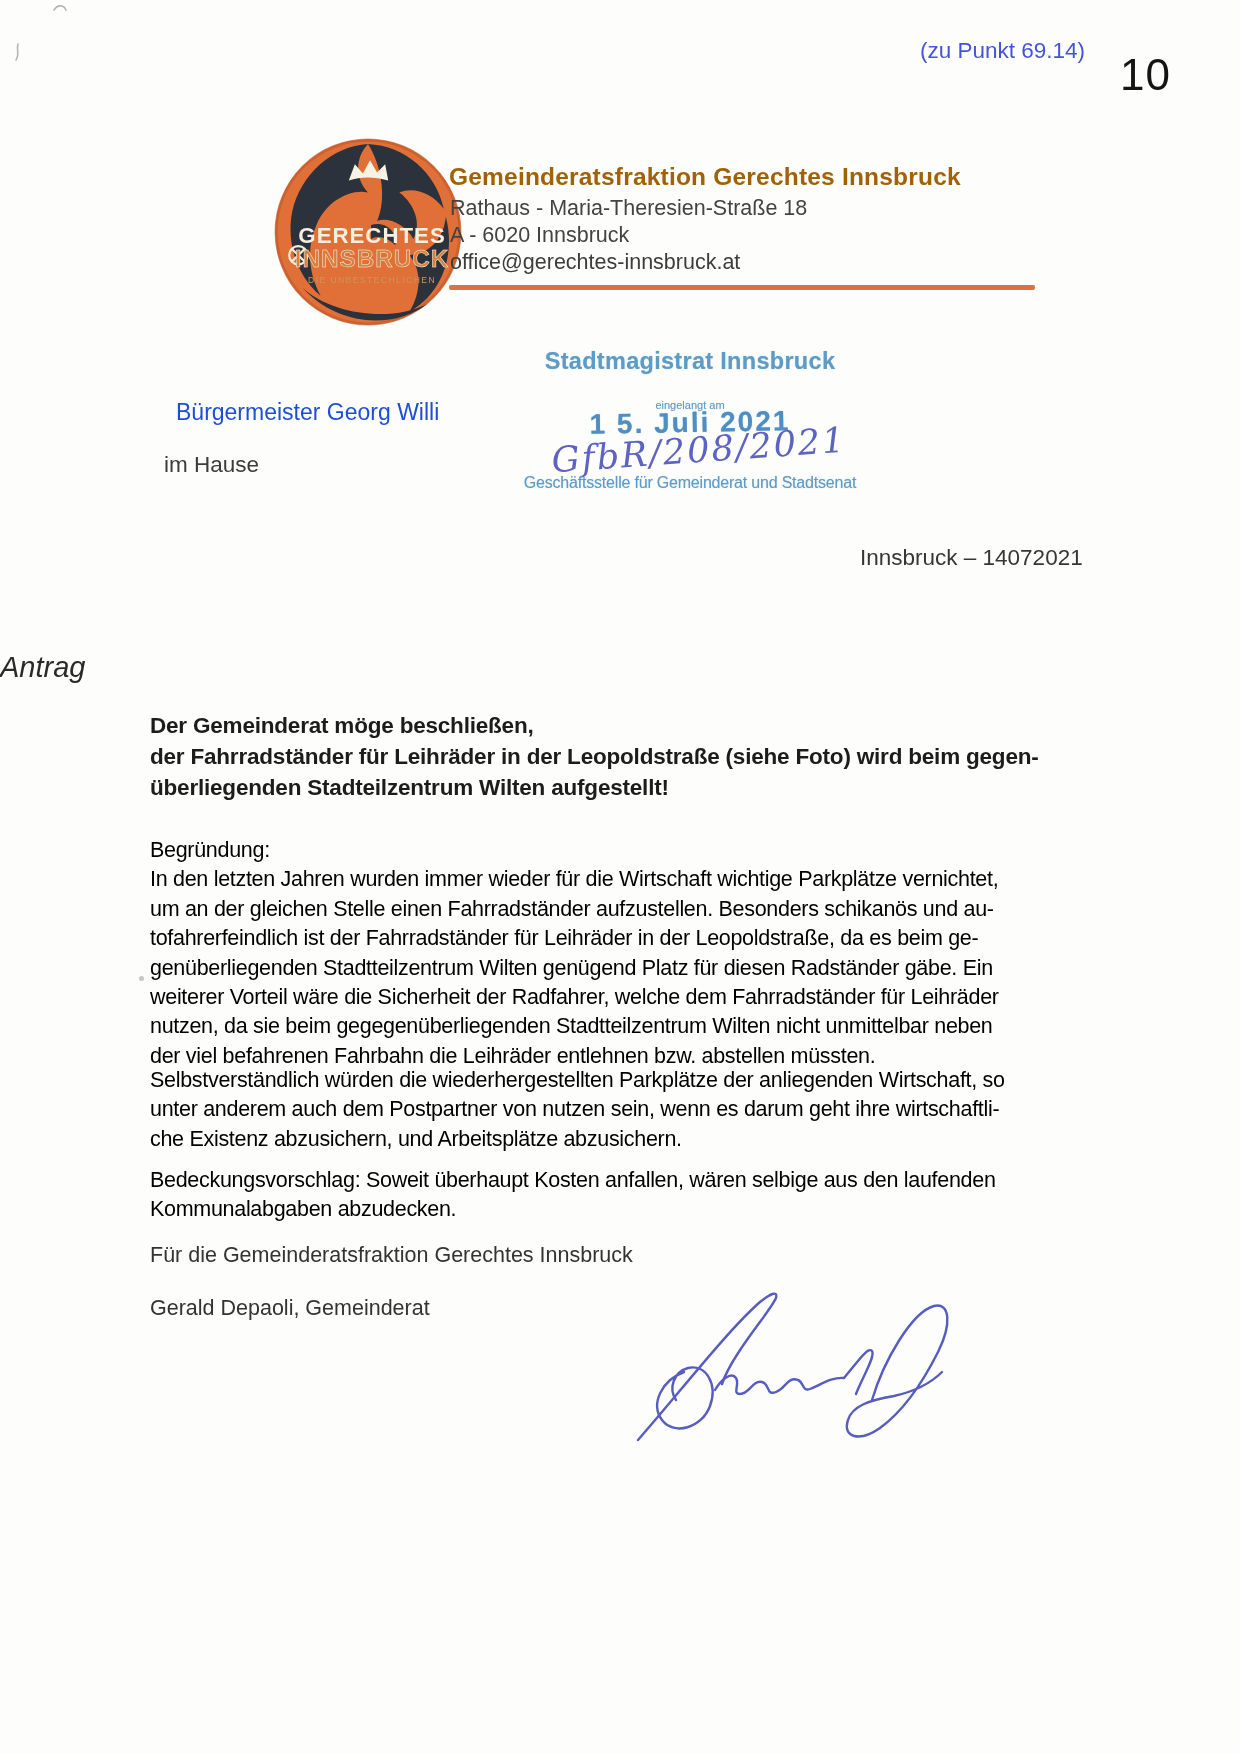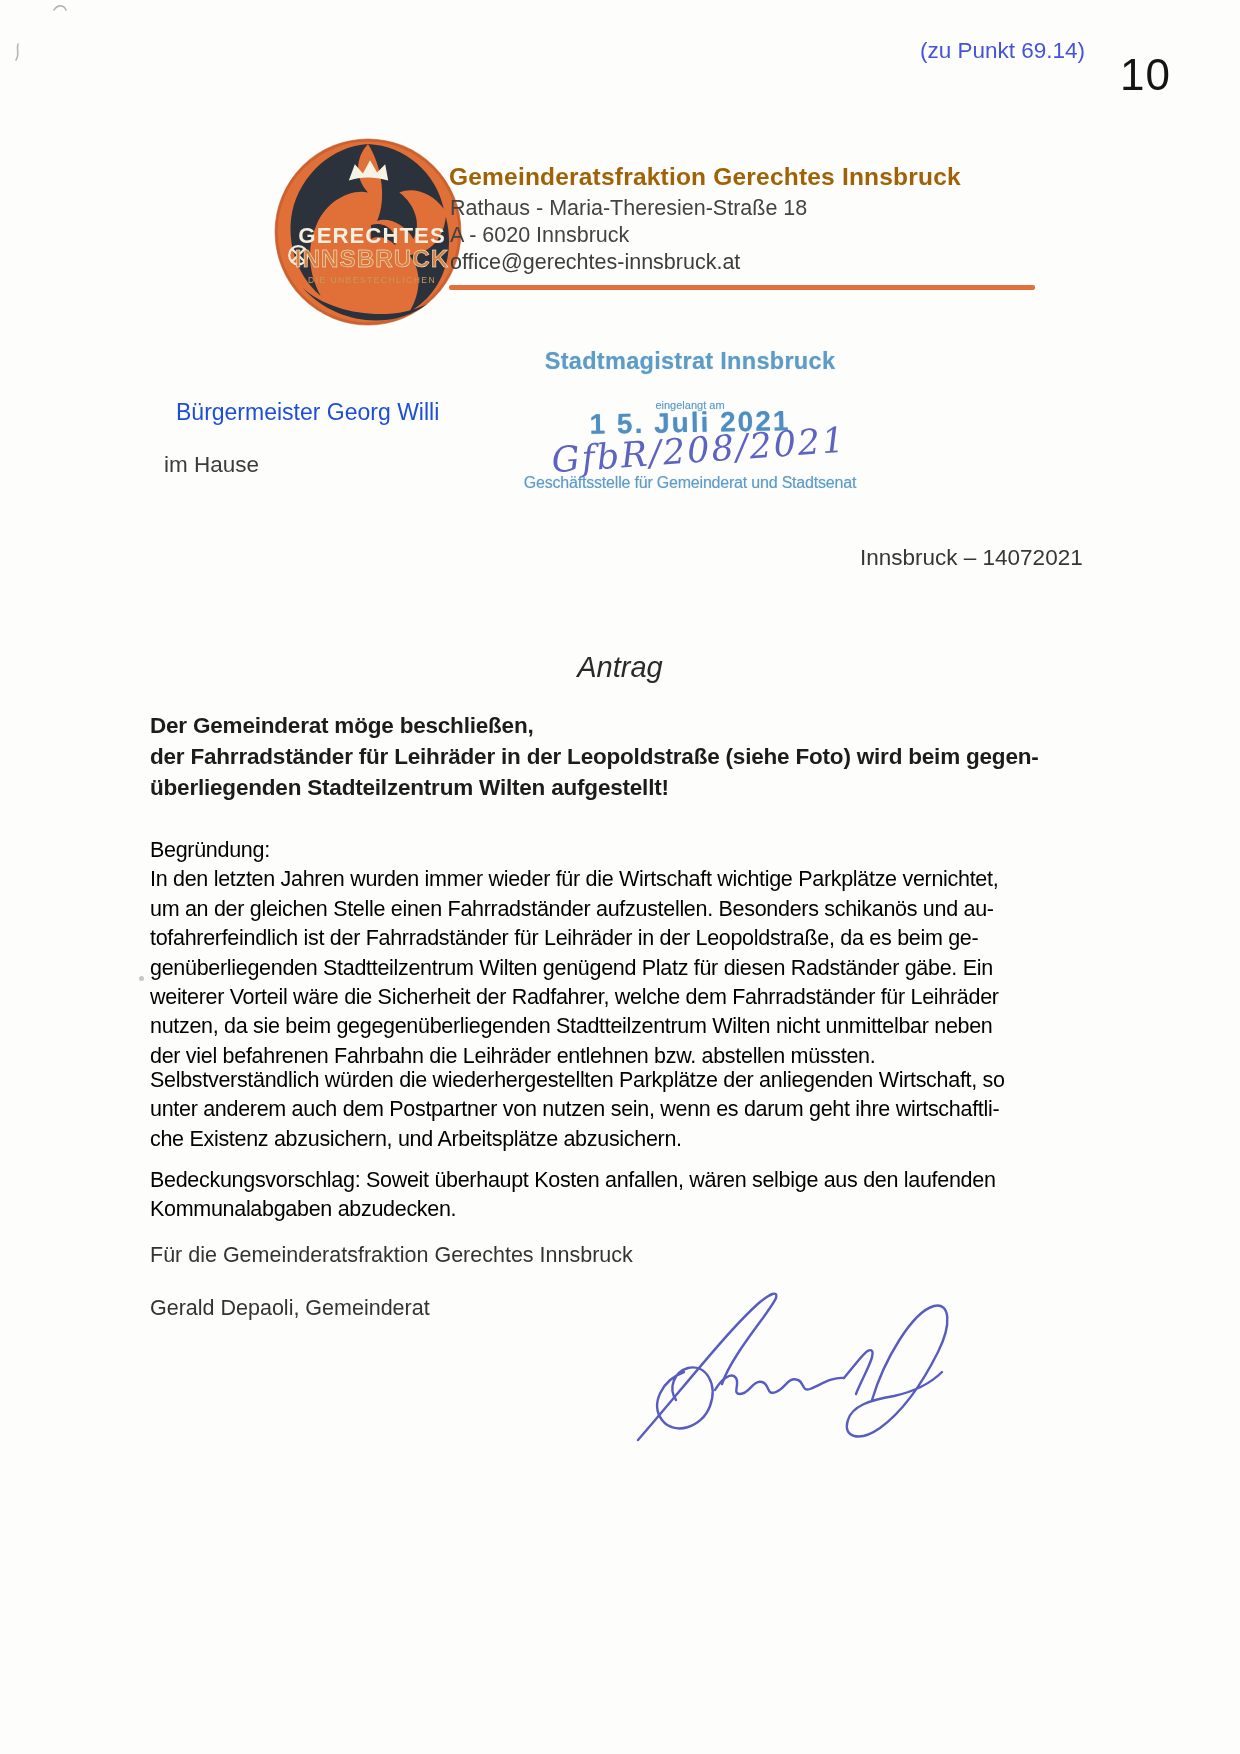--- a/index.html
+++ b/index.html
@@ -36,21 +36,21 @@
   .stamp-date{top:62px;font-size:28px;font-weight:bold;letter-spacing:2px;color:#4f8ec2;transform:rotate(-1deg);text-shadow:0 0 1px rgba(79,142,194,.6);}
   .stamp-hand{top:85px;left:2%;width:96%;font-family:"DejaVu Serif",serif;font-style:italic;font-size:35px;color:#5d63c1;letter-spacing:2px;transform:rotate(-4deg);}
   .stamp-dept{top:129px;font-size:16px;letter-spacing:-.2px;text-shadow:0 0 1px rgba(94,156,200,.5);}
 
   
   .rcpt-name{top:399px;left:164px;font-size:23px;color:#1d4ed8;margin-left:12px;}
   .rcpt-delivery{top:452px;left:164px;font-size:22.5px;color:#3c3c3c;}
   .dateline{top:545px;left:860px;font-size:22.5px;color:#363636;}
 
   
-  .doc-title{top:651px;left:0;width:1240px;text-align:center;font-size:29px;font-style:italic;color:#2a2a2a;}
+  .doc-title{top:651px;left:0;width:1240px;font-size:29px;font-style:italic;color:#2a2a2a;}
   .motion{top:710px;left:150px;width:980px;font-size:22.5px;font-weight:bold;line-height:31px;letter-spacing:-.2px;color:#1c1c1c;}
   .para{left:150px;width:980px;font-size:21.5px;line-height:29.4px;letter-spacing:-.3px;color:#000000;}
   .just{top:836px;}
   .benefit{top:1066px;}
   .funding{top:1166px;}
   .closing-faction{top:1243px;left:150px;font-size:21.5px;color:#333;}
   .closing-signer{top:1296px;left:150px;font-size:21.5px;color:#333;}
 
   .signature{top:1272px;left:610px;}
   .scan-dot{top:976px;left:139px;width:5px;height:5px;border-radius:50%;background:#9a9a9a;opacity:.55;}

